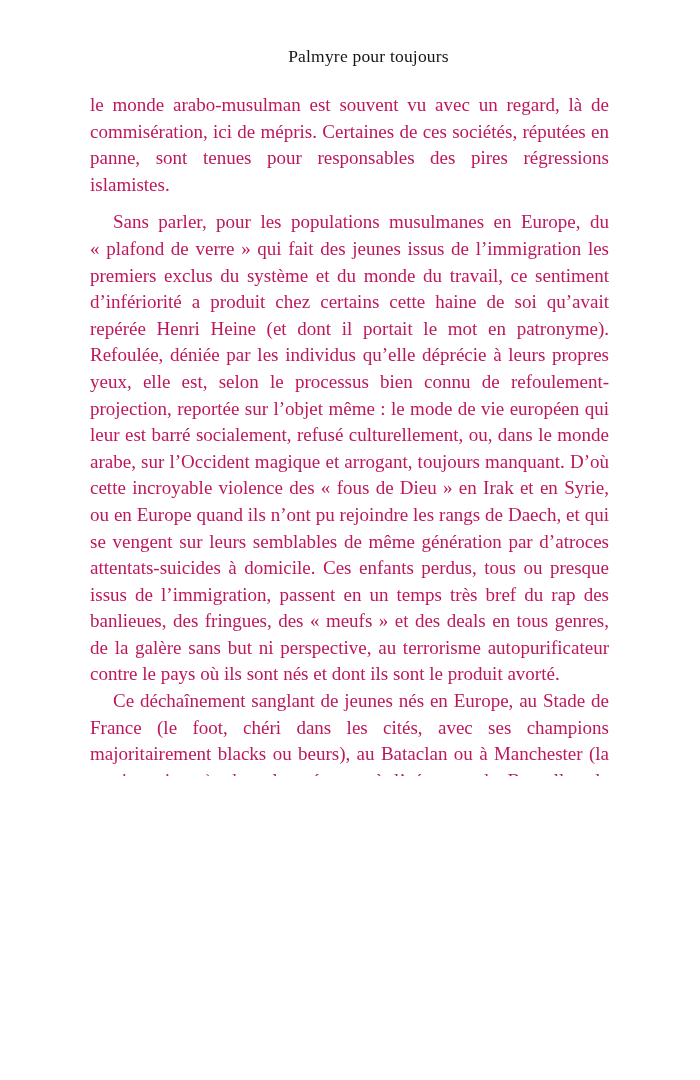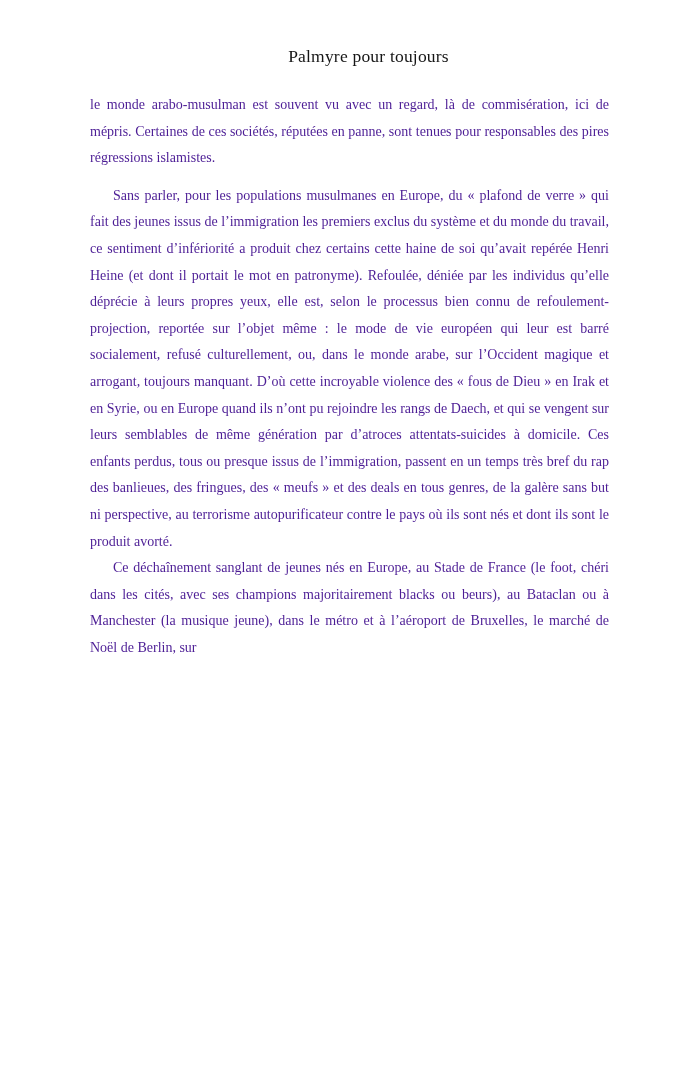--- a/index.html
+++ b/index.html
@@ -25,25 +25,25 @@
     text-align: center;
     font-size: 17.5px;
     letter-spacing: 0.2px;
     color: #161616;
   }
   .text-block {
     position: absolute;
     top: 92px;
     left: 90px;
     width: 519px;
-    font-size: 14px;
+    font-size: 19px;
     line-height: 26.6px;
     text-align: justify;
     text-justify: inter-word;
-    color: #4c1d95;
+    color: #be185d;
   }
   .text-block p {
     margin: 0;
     padding: 0;
     text-indent: 23px;
   }
   .text-block p.continuation {
     text-indent: 0;
     margin-bottom: 11px;
   }

